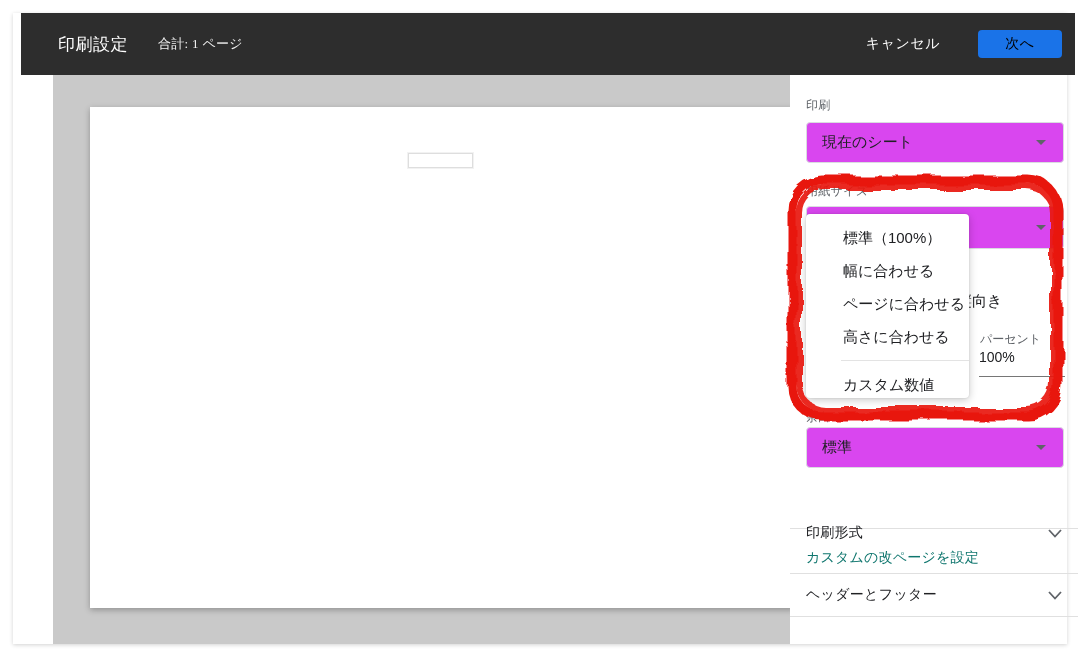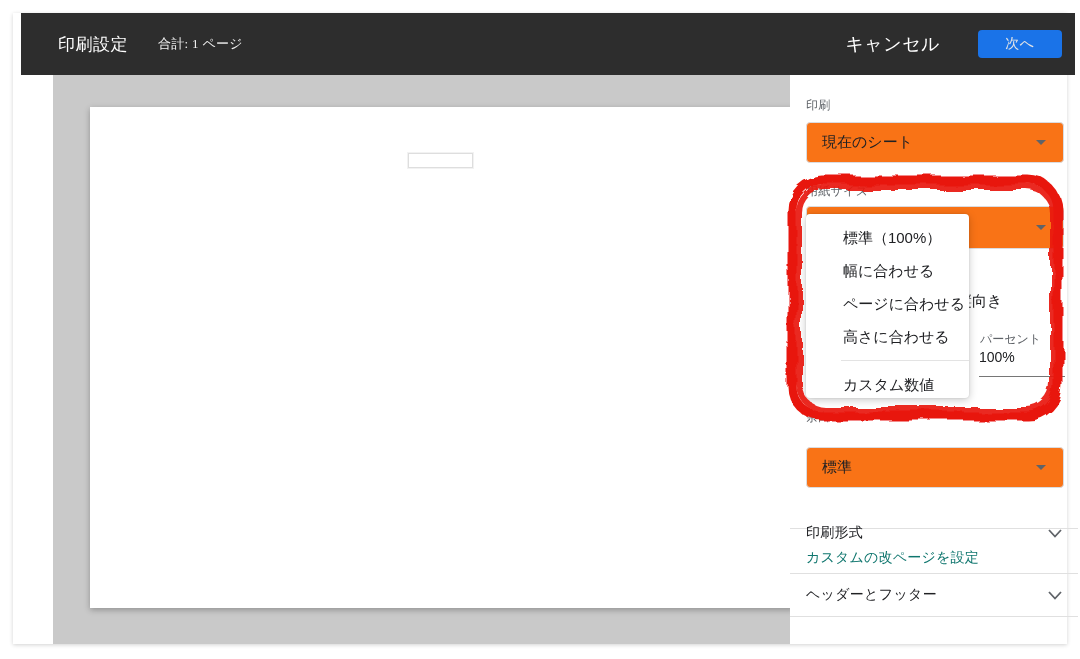--- a/index.html
+++ b/index.html
@@ -9,39 +9,39 @@
 
   .dialog { position:absolute; left:13px; top:13px; width:1054px; height:631px;
     box-shadow:0 1px 4px rgba(0,0,0,0.18); }
 
   
   .header { position:absolute; left:8px; top:0; width:100%; height:62px;
     background:#2d2d2d; display:flex; align-items:center;font-family:Liberation Serif, serif; }
   .header-title { color:#ffffff; font-size:17px; font-weight:500; margin-left:37px; letter-spacing:0.5px; }
   .header-total { color:#f1f1f1; font-size:13px; margin-left:30px; letter-spacing:0.3px; }
   .header-spacer { flex:1; }
-  .btn-cancel { background:none; border:none; color:#ffffff; font-size:18px;
+  .btn-cancel { background:none; border:none; color:#ffffff; font-size:14px;
     font-family:inherit; margin-right:38px; cursor:pointer; letter-spacing:0.5px; }
-  .btn-next { background:#1a73e8; border:none; color:#e5e5e5; font-size:14px;
+  .btn-next { background:#1a73e8; border:none; color:#000000; font-size:14px;
     font-family:inherit; width:84px; height:28px; border-radius:4px; margin-right:13px;
     cursor:pointer; letter-spacing:0.5px; }
 
   
   .dlg-body { position:absolute; left:0; top:62px; width:100%; height:569px; display:flex;padding-left:40px; }
   .canvas { position:relative; width:766px; height:100%; background:#c9c9c9; }
   .page-preview { position:absolute; left:37px; top:32px; width:705px; height:501px;
     background:#ffffff; box-shadow:0 2px 6px rgba(0,0,0,0.28); }
   .cell-rect { position:absolute; left:318px; top:46px; width:65px; height:15px;
     background:#ffffff; border:1px solid #dedede; box-shadow:0 0 0 1px #f2f2f2; }
 
   
   .sidebar { position:relative; width:288px; height:100%; background:#ffffff; }
   .fld-label { position:absolute; left:16px; font-size:12px; color:#5f6368; letter-spacing:0.3px; }
   .select { position:absolute; left:16px; width:258px; border:1px solid #dadce0;
-    border-radius:4px; background:#f97316; display:flex; align-items:center; cursor:pointer; }
+    border-radius:4px; background:#d946ef; display:flex; align-items:center; cursor:pointer; }
   .select .sel-text { font-size:15px; color:#202124; margin-left:15px; flex:1; }
   .sel-arrow { width:0; height:0; border-left:5px solid transparent;
     border-right:5px solid transparent; border-top:5px solid #5f6368; margin-right:17px; }
 
   .orient-text { position:absolute; left:167px; top:217px; font-size:15px; color:#202124; }
 
   .pct-label { position:absolute; left:190px; top:256px; font-size:12px; color:#5f6368; }
   .pct-value { position:absolute; left:189px; top:274px; font-size:14px; color:#202124; }
   .pct-underline { position:absolute; left:189px; top:301px; width:86px; height:1px; background:#767676; }
 
@@ -109,21 +109,21 @@
         <div class="menu">
           <div class="menu-item">標準（100%）</div>
           <div class="menu-item">幅に合わせる</div>
           <div class="menu-item">ページに合わせる</div>
           <div class="menu-item">高さに合わせる</div>
           <div class="menu-divider"></div>
           <div class="menu-item">カスタム数値</div>
         </div>
 
         <div class="fld-label" style="top:334px;">余白</div>
-        <div class="select" style="top:372px; height:41px;">
+        <div class="select" style="top:352px; height:41px;">
           <span class="sel-text">標準</span>
           <span class="sel-arrow"></span>
         </div>
 
         <a class="link">カスタムの改ページを設定</a>
 
         <div class="hr" style="top:453px;"></div>
         <div class="acc-row" style="top:436px; height:44px;">
           <span class="acc-label">印刷形式</span>
           <svg class="chevron" width="14" height="9" viewBox="0 0 14 9">

